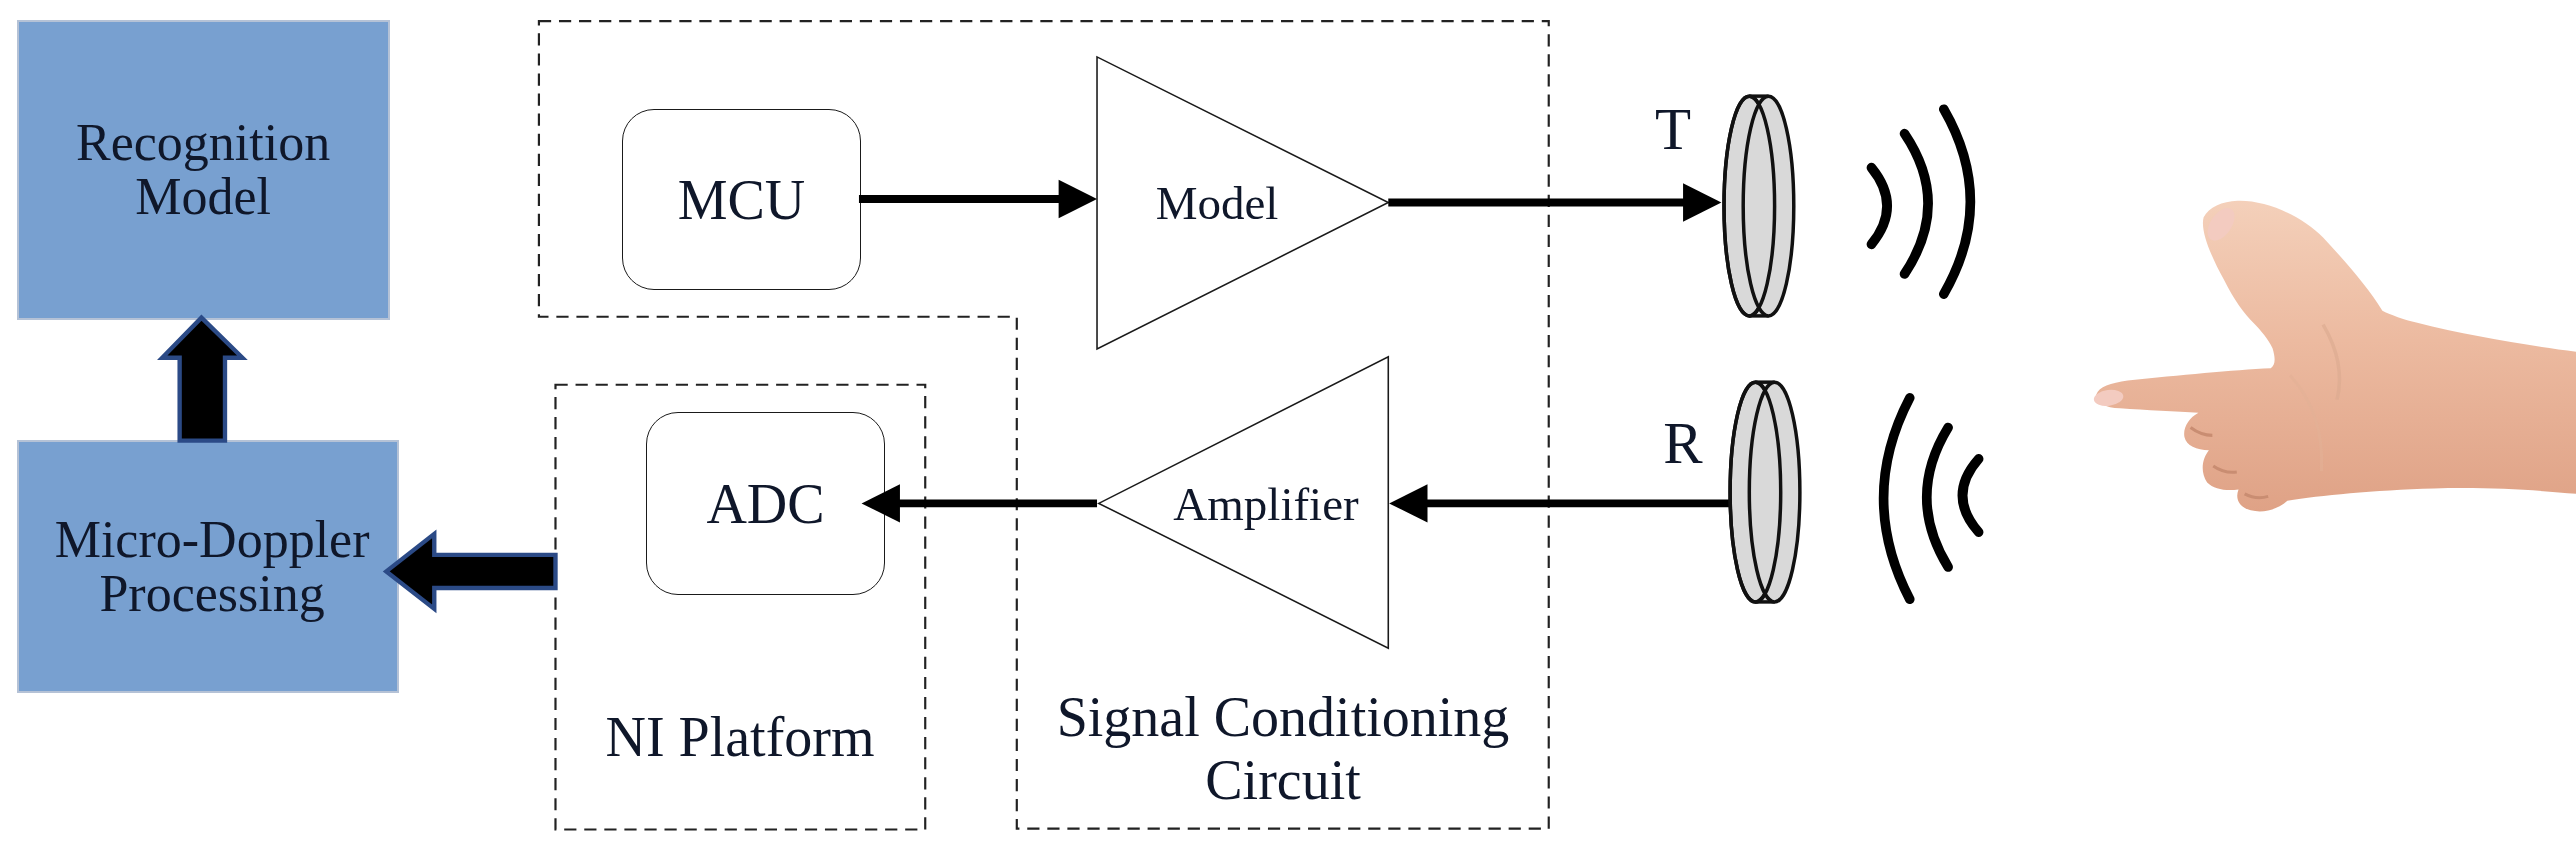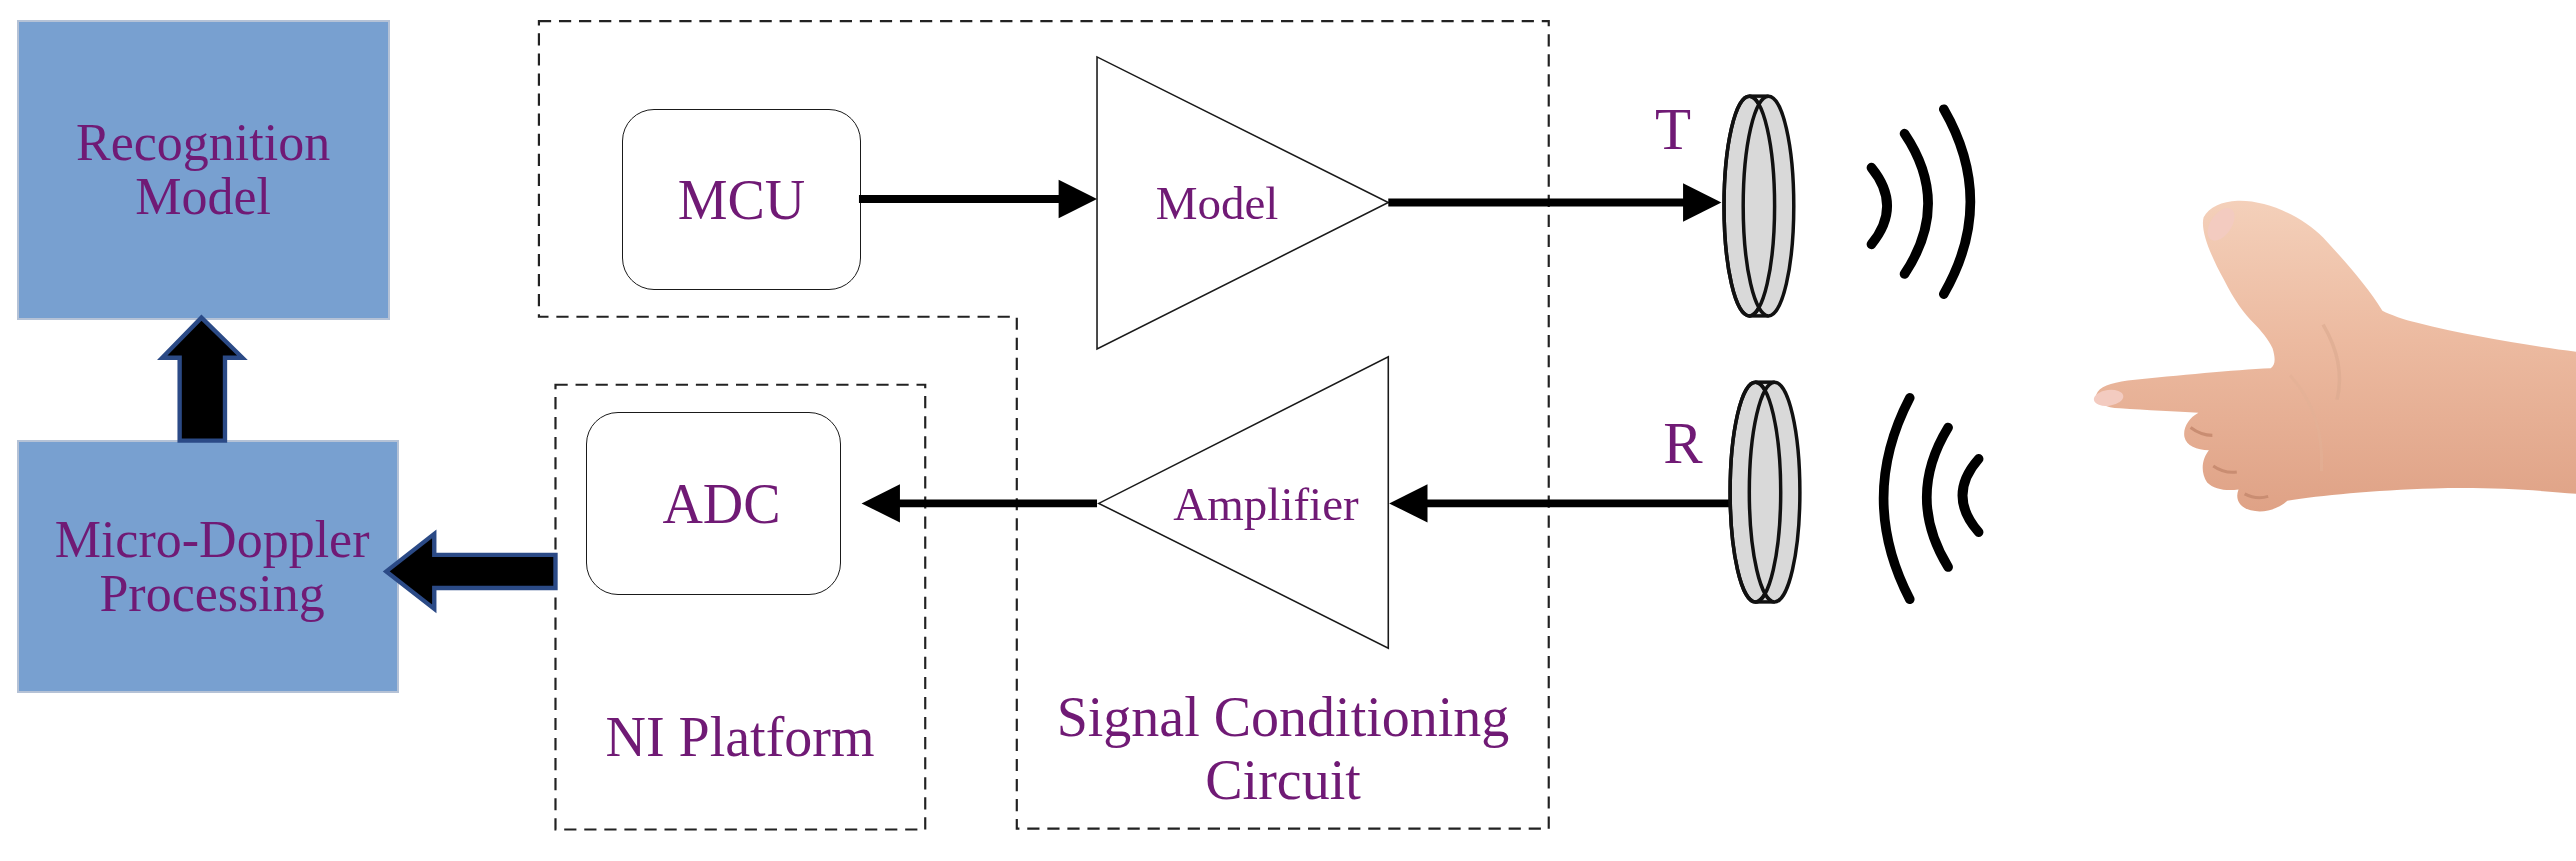--- a/index.html
+++ b/index.html
@@ -1,17 +1,17 @@
 <!DOCTYPE html>
 <html style="font-size:14px"><head>
 <meta charset="utf-8">
 <style>
   html,body{margin:0;padding:0;background:#ffffff;width:2576px;height:862px;overflow:hidden;}
   .canvas{position:absolute;left:0;top:0;width:2576px;height:862px;
-          font-family:"Liberation Serif","DejaVu Serif",serif;color:#701a75;}
+          font-family:"Liberation Serif","DejaVu Serif",serif;color:#0f172a;}
   .layer{position:absolute;left:0;top:0;width:2576px;height:862px;}
   .shape-layer{z-index:2;}
   .box{position:absolute;display:flex;align-items:center;justify-content:center;
        text-align:center;z-index:1;}
   .blue{background:#78a0d0;border:2.6px solid #b5c2d6;}
   .blue .lbl{font-size:52px;line-height:54px;}
   .rbox{background:#ffffff;border:1.7px solid #1a1a1a;border-radius:32px;z-index:1;}
   .rbox .lbl{font-size:56px;line-height:56px;}
   .floating{position:absolute;display:flex;align-items:center;justify-content:center;
             text-align:center;z-index:3;}
@@ -133,21 +133,21 @@
   </div>
 
   <div class="box blue" style="left:16.6px;top:440px;width:369px;height:249px;padding-left:9px;">
     <span class="lbl">Micro-Doppler Processing</span>
   </div>
 
   <div class="box rbox" style="left:622px;top:109px;width:237px;height:179px;">
     <span class="lbl">MCU</span>
   </div>
 
-  <div class="box rbox" style="left:586px;top:412px;width:237px;height:181px;padding-left:16px;">
+  <div class="box rbox" style="left:646px;top:412px;width:237px;height:181px;">
     <span class="lbl">ADC</span>
   </div>
 
   <div class="floating tri-lbl" style="left:1102px;top:178px;width:230px;height:51px;">Model</div>
 
   <div class="floating tri-lbl" style="left:1135px;top:479px;width:262px;height:51px;">Amplifier</div>
 
   <div class="floating grp-lbl" style="left:555px;top:706px;width:370px;height:63px;">NI Platform</div>
 
   <div class="floating grp-lbl" style="left:1017px;top:685px;width:532px;height:127px;text-align:center;">Signal Conditioning Circuit</div>

